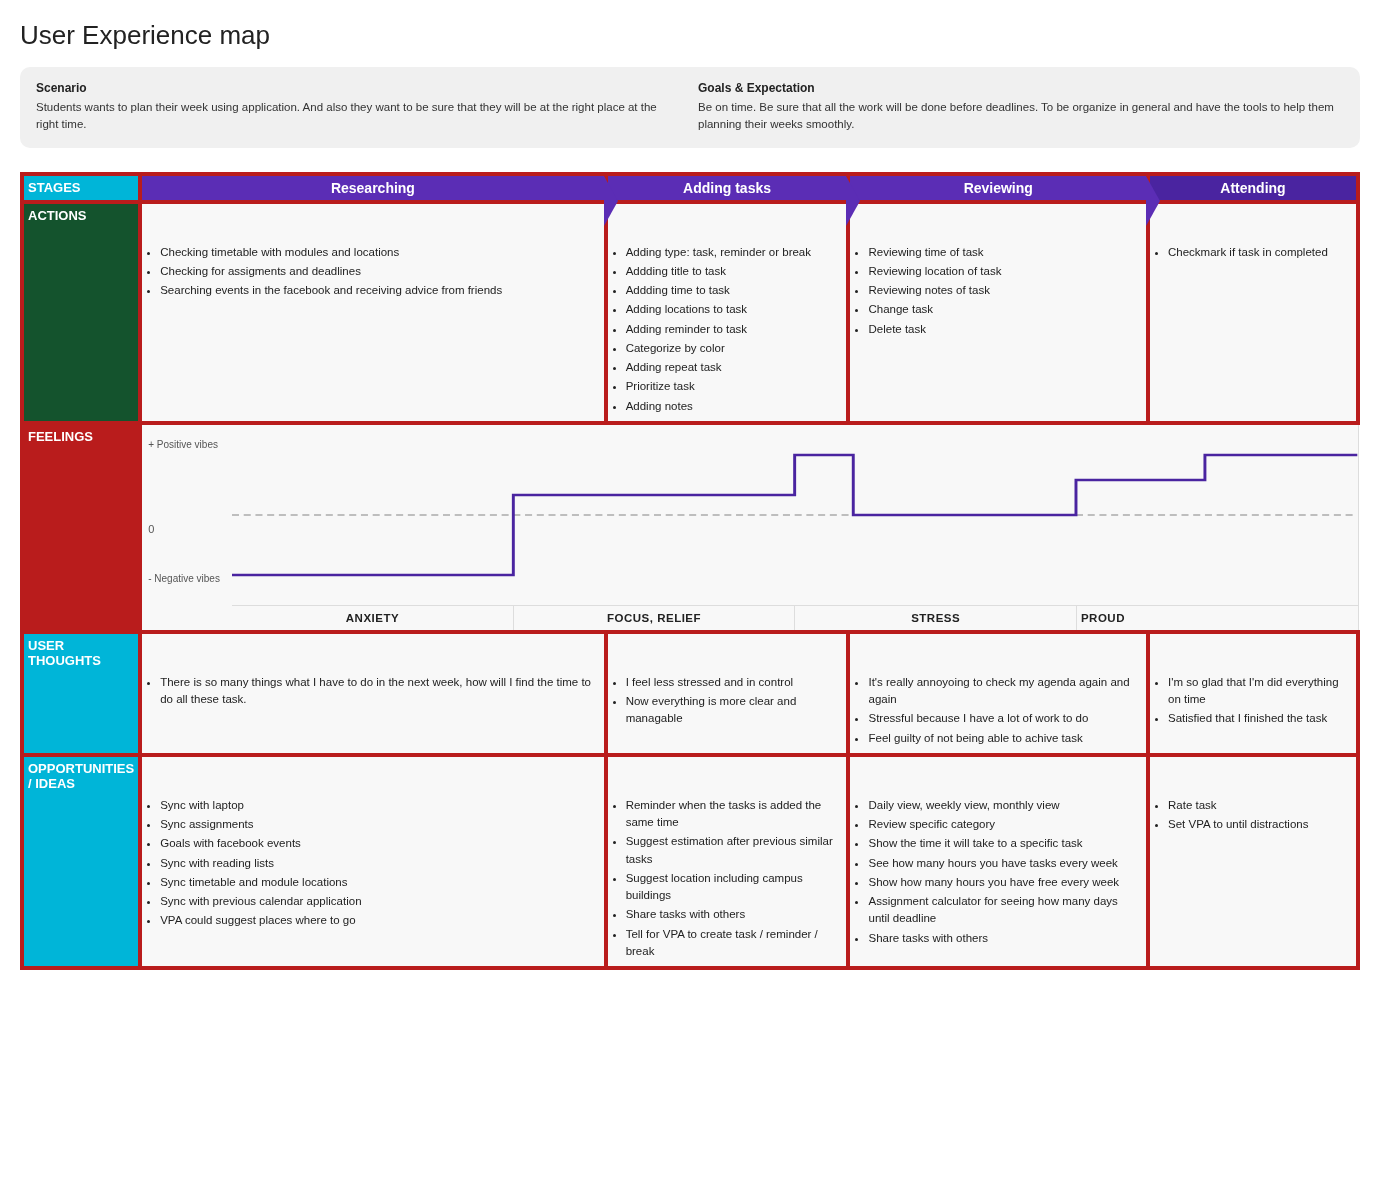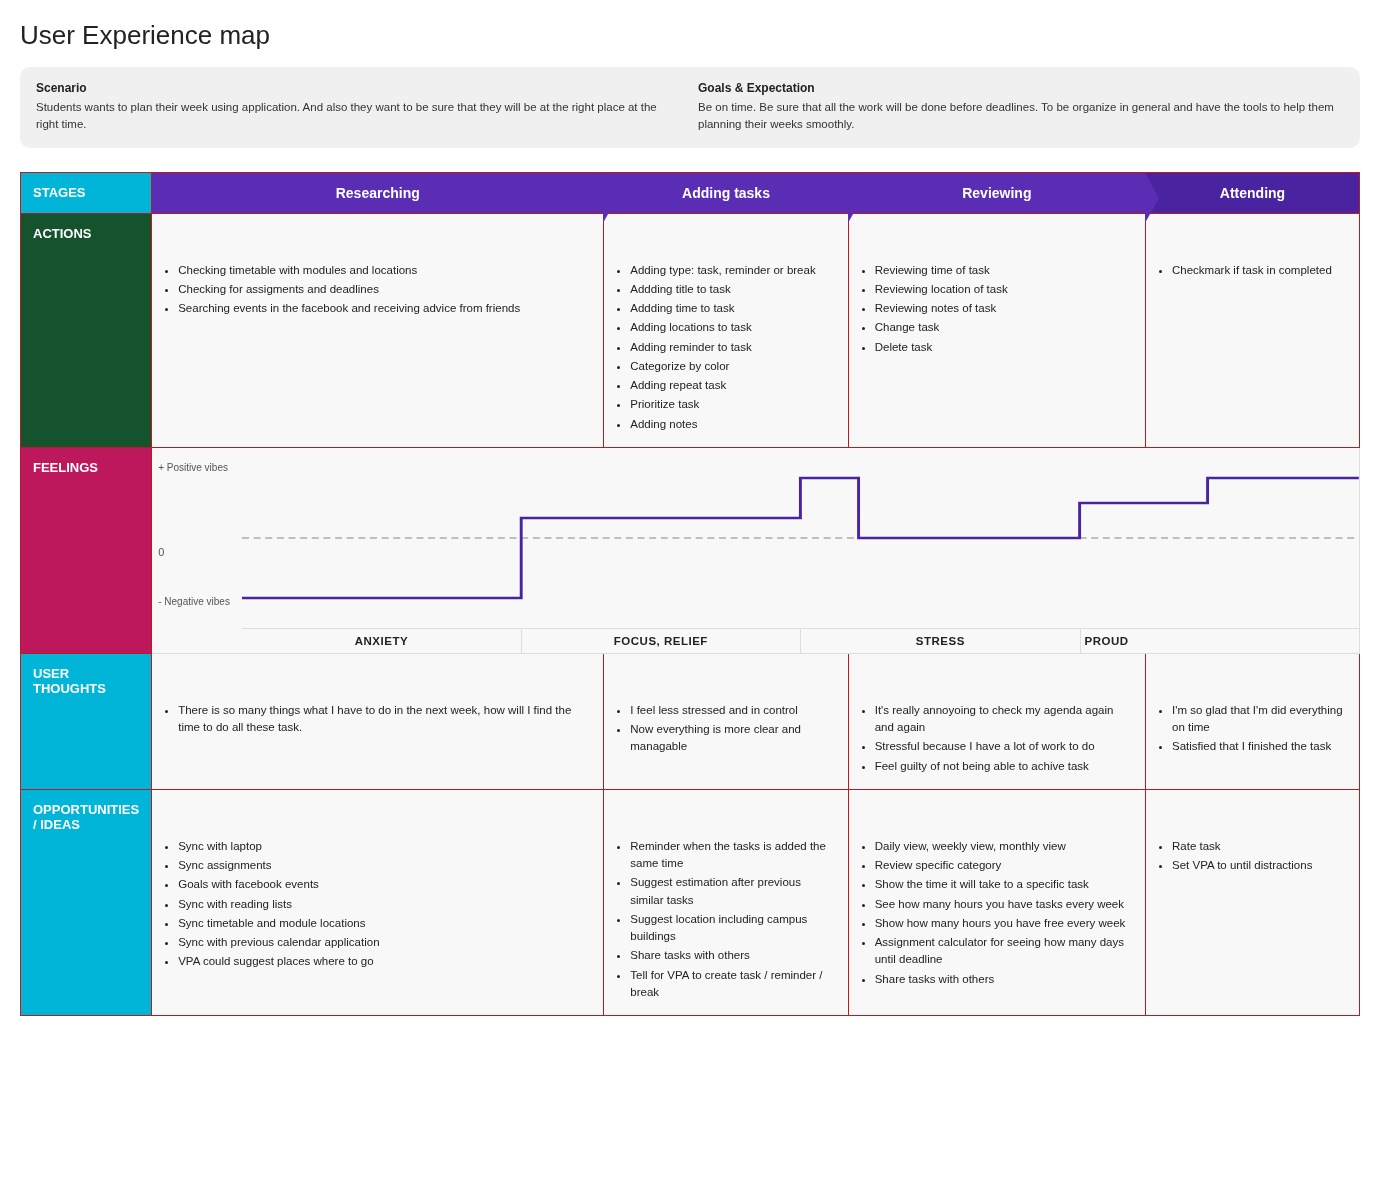--- a/index.html
+++ b/index.html
@@ -6,35 +6,35 @@
     body { font-family: Arial, sans-serif; font-size: 12px; background: #fff; padding: 20px; color: #222; }
 
     h1 { font-size: 26px; font-weight: normal; margin-bottom: 16px; }
 
     .info-bar { display: flex; gap: 16px; margin-bottom: 24px; background: #f0f0f0; padding: 14px 16px; border-radius: 10px; }
     .info-block { flex: 1; }
     .info-block strong { display: block; font-size: 12px; font-weight: bold; margin-bottom: 4px; }
     .info-block p { font-size: 11.5px; line-height: 1.5; color: #333; }
 
     .ux-table { width: 100%; border-collapse: collapse; }
-    .ux-table td { border: 1px solid #b91c1c; vertical-align: top; padding: 12px; }
+    .ux-table td { border: 4px solid #b91c1c; vertical-align: top; padding: 4px; }
 
     
     .row-label {
       width: 115px;
       min-width: 115px;
       font-size: 13px;
       font-weight: bold;
       color: #fff;
       padding: 12px 10px;
       vertical-align: middle;
     }
     .label-stages { background: #00b5d8; }
     .label-actions { background: #14532d; }
-    .label-feelings { background: #be185d; }
+    .label-feelings { background: #b91c1c; }
     .label-thoughts { background: #00b5d8; }
     .label-opps { background: #00b5d8; }
 
     
     .stage-header {
       background: #5b2db5;
       color: #fff;
       font-weight: bold;
       font-size: 14px;
       text-align: center;

